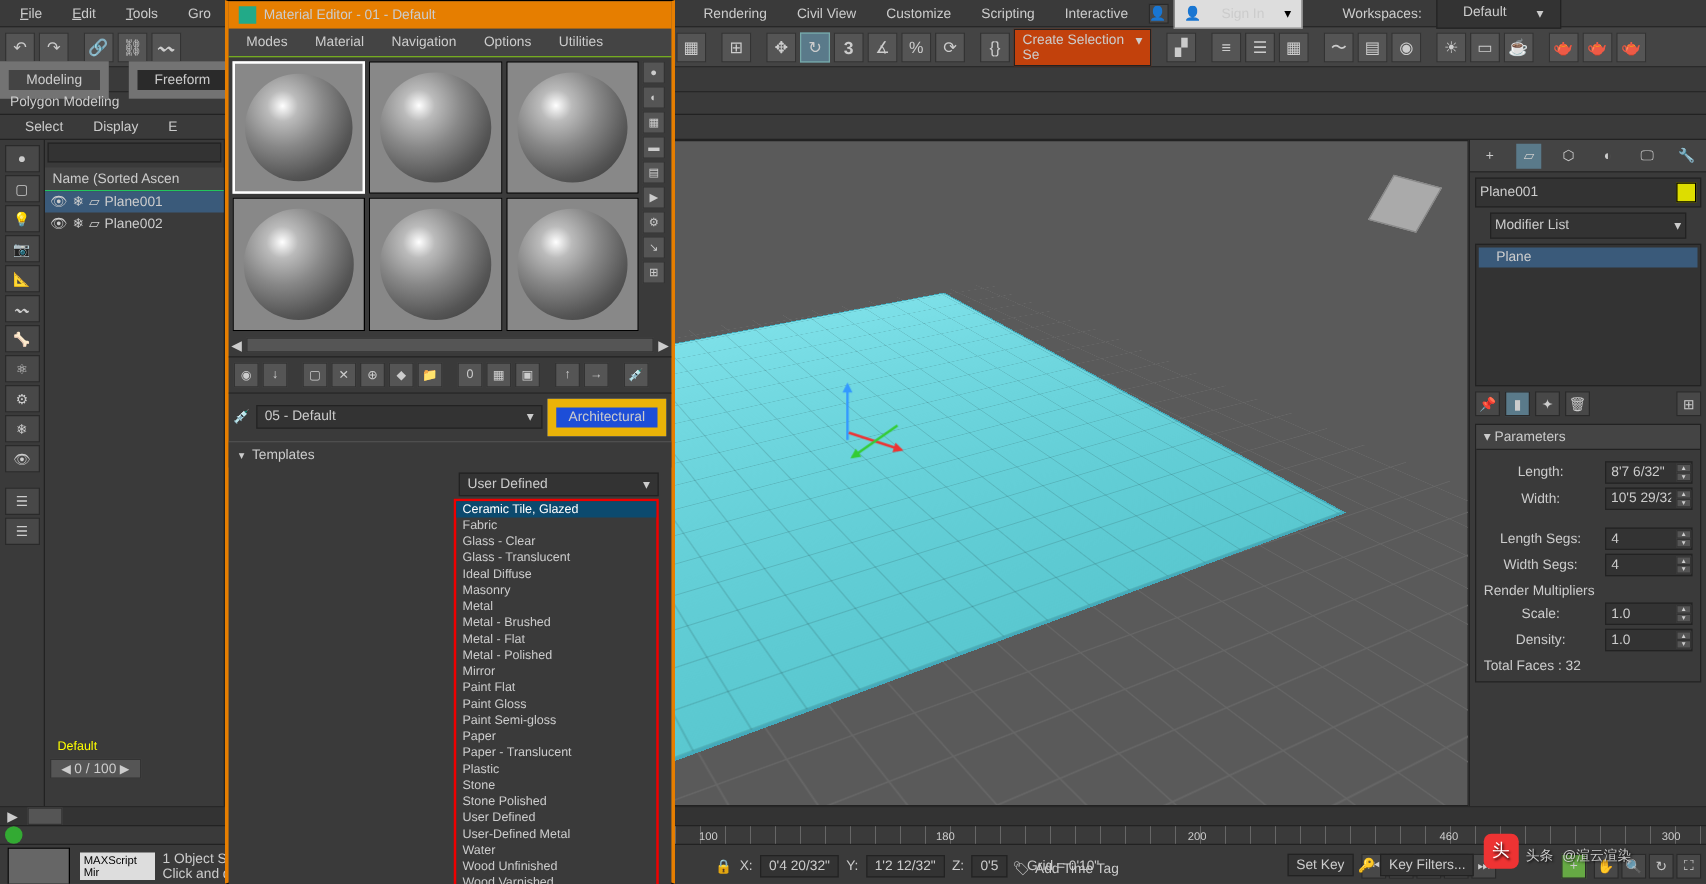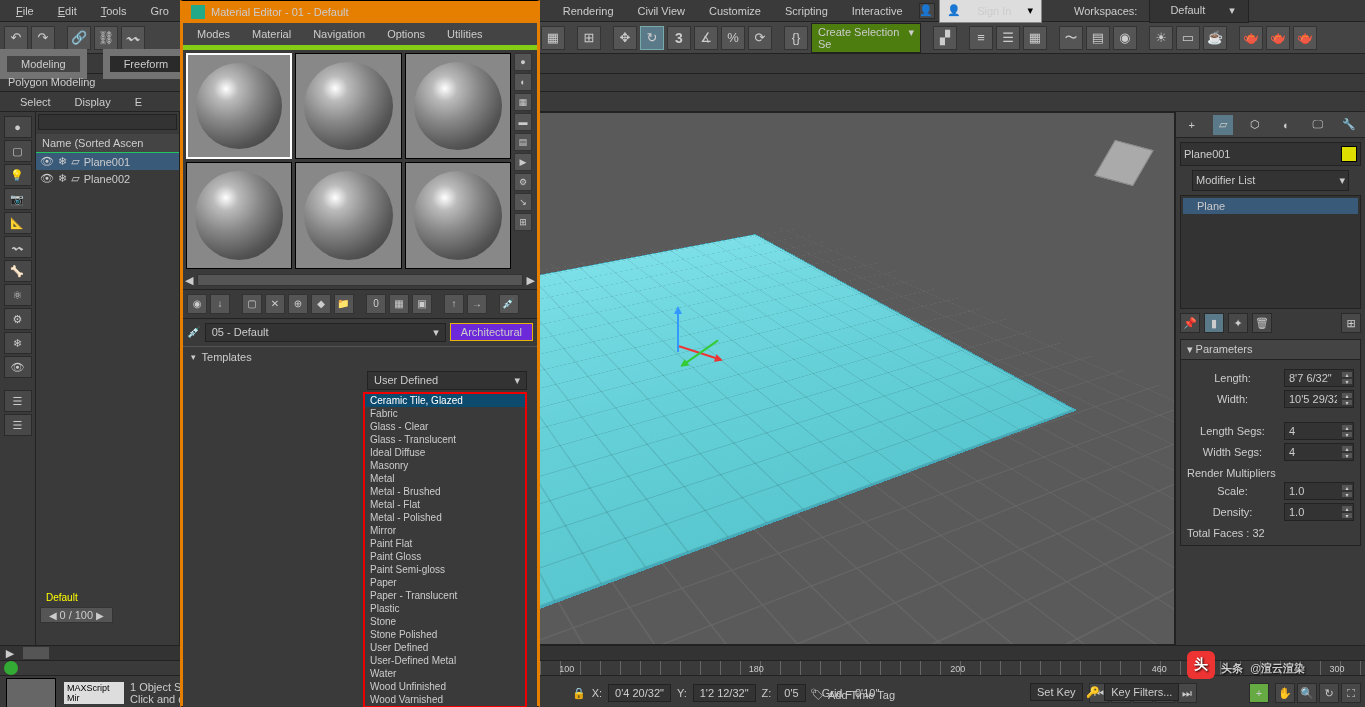--- a/index.html
+++ b/index.html
@@ -54,59 +54,59 @@
 .rollbody{padding:6px}
 .prow{display:flex;align-items:center;margin:3px 0;justify-content:flex-end;gap:6px}
 .prow label{flex:1;text-align:center}
 .spinner{display:flex;align-items:center;background:#333;border:1px solid #222}
 .spinner input{width:56px;background:transparent;border:none;color:#ccc;padding:2px 4px;outline:none;text-align:left}
 .spinarr{width:12px;display:flex;flex-direction:column}
 .spinarr span{height:7px;font-size:6px;text-align:center;line-height:7px;background:#555;border:1px solid #333}
 .matedit{position:absolute;left:180px;top:0;width:360px;height:707px;background:#444;border:1px solid #000;border-left:3px solid #e67e00;border-right:3px solid #e67e00;z-index:100;display:flex;flex-direction:column}
 .mattitle{background:#e67e00;color:#000;padding:4px 8px;display:flex;align-items:center;gap:6px}
 .maticon{width:14px;height:14px;background:#2a8}
-.matmenu{background:#444;padding:3px 4px;display:flex;gap:2px;border-bottom:5px solid #84cc16}
+.matmenu{background:#444;padding:3px 4px;display:flex;gap:2px;border-bottom:1px solid #84cc16}
 .matmenu span{padding:2px 10px}
 .samples{display:flex;padding:3px;gap:3px;background:#3a3a3a}
 .sgrid{display:grid;grid-template-columns:repeat(3,1fr);gap:3px;flex:1}
 .sphere{aspect-ratio:1;background:#888;border:1px solid #000;position:relative;overflow:hidden}
 .sphere.sel{border:2px solid #fff}
 .ball{position:absolute;inset:8px;border-radius:50%;background:radial-gradient(circle at 35% 30%,#fff,#bbb 15%,#888 40%,#555 70%,#333)}
 .sidetools{width:20px;display:flex;flex-direction:column;gap:2px}
 .stbtn{width:18px;height:18px;background:#555;border:1px solid #333;display:flex;align-items:center;justify-content:center;font-size:9px}
 .hscroll{display:flex;align-items:center;background:#3a3a3a;padding:2px}
 .hscroll .bar{flex:1;height:12px;background:#555;margin:0 4px;border:1px solid #333}
 .mattool{display:flex;padding:4px;gap:3px;background:#3a3a3a;border-top:1px solid #222;border-bottom:1px solid #222;flex-wrap:wrap}
 .mtb{width:20px;height:20px;background:#555;border:1px solid #333;display:flex;align-items:center;justify-content:center;font-size:10px}
 .matname{display:flex;padding:4px;gap:4px;align-items:center;background:#3a3a3a}
 .matdrop{flex:1;background:#333;border:1px solid #222;padding:2px 6px;display:flex;justify-content:space-between}
-.archbtn{padding:2px 10px;background:#6d28d9;border:1px solid #eab308}
+.archbtn{padding:2px 10px;background:#1d4ed8;border:7px solid #eab308}
 .matroll{background:#3a3a3a;border-top:1px solid #555}
 .mrtitle{padding:4px 8px;background:#3a3a3a;display:flex;align-items:center;gap:6px}
 .mrtitle::before{content:'▸';font-size:9px}
 .mrtitle.open::before{content:'▾'}
 .mrbody{padding:4px 10px}
 .udef{width:160px;margin-left:auto;background:#333;border:1px solid #222;padding:2px 6px;display:flex;justify-content:space-between;margin-bottom:2px}
 .dropdown{position:relative;width:164px;margin-left:auto;border:2px solid #e00;background:#3a3a3a}
 .dditem{padding:1px 5px;font-size:10px;cursor:pointer}
 .dditem.hl{background:#0c4a6e;color:#fff}
 .statusbar{position:absolute;bottom:0;left:0;right:0;height:62px;background:#3a3a3a;border-top:1px solid #222;display:flex;flex-direction:column}
 .timeline{height:18px;display:flex;align-items:center;background:#333}
 .timeslider{height:24px;background:#3a3a3a;display:flex;align-items:center;position:relative;border-top:1px solid #222;border-bottom:1px solid #222}
 .ticks{flex:1;height:100%;position:relative;background-image:repeating-linear-gradient(90deg,#666 0 1px,transparent 1px 20px)}
 .statrow{flex:1;display:flex;align-items:center;padding:0 4px;gap:6px}
 .statbox{background:#333;border:1px solid #222;padding:2px 6px;height:18px;display:flex;align-items:center}
 .minisw{width:50px;height:30px;background:#666;border:1px solid #000;margin:2px}
 .controls{display:flex;gap:2px}
 .cbtn{width:20px;height:20px;background:#484848;border:1px solid #2a2a2a;display:flex;align-items:center;justify-content:center}
-.watermark{position:absolute;bottom:28px;right:60px;font-size:26px;color:#fff;font-weight:bold;z-index:50;text-shadow:1px 1px 2px #000}
+.watermark{position:absolute;bottom:12px;right:60px;font-size:26px;color:#fff;font-weight:normal;z-index:50;text-shadow:1px 1px 2px #000}
 .wmicon{display:inline-flex;width:28px;height:28px;background:#e33;border-radius:6px;align-items:center;justify-content:center;font-size:14px;color:#fff;vertical-align:middle;margin-right:6px}
 .signin{display:flex;align-items:center;gap:4px;padding:2px 8px;background:#ddd;color:#000;border:1px solid #888}
 .wsbox{background:#333;border:1px solid #222;padding:2px 8px;display:flex;justify-content:space-between;width:100px}
-.selset{background:#4d7c0f;border:1px solid #222;padding:2px 6px;width:110px;font-size:10px;display:flex;justify-content:flex-start}
+.selset{background:#c2410c;border:1px solid #222;padding:2px 6px;width:110px;font-size:10px;display:flex;justify-content:flex-start}
 .tslabel{position:absolute;bottom:48px;left:8px;background:#555;border:1px solid #333;padding:1px 8px;font-size:10px}
 </style>
 </head>
 <body>
 
 <div class="menubar">
   <span><u>F</u>ile</span>
   <span><u>E</u>dit</span>
   <span><u>T</u>ools</span>
   <span>Gro</span>

